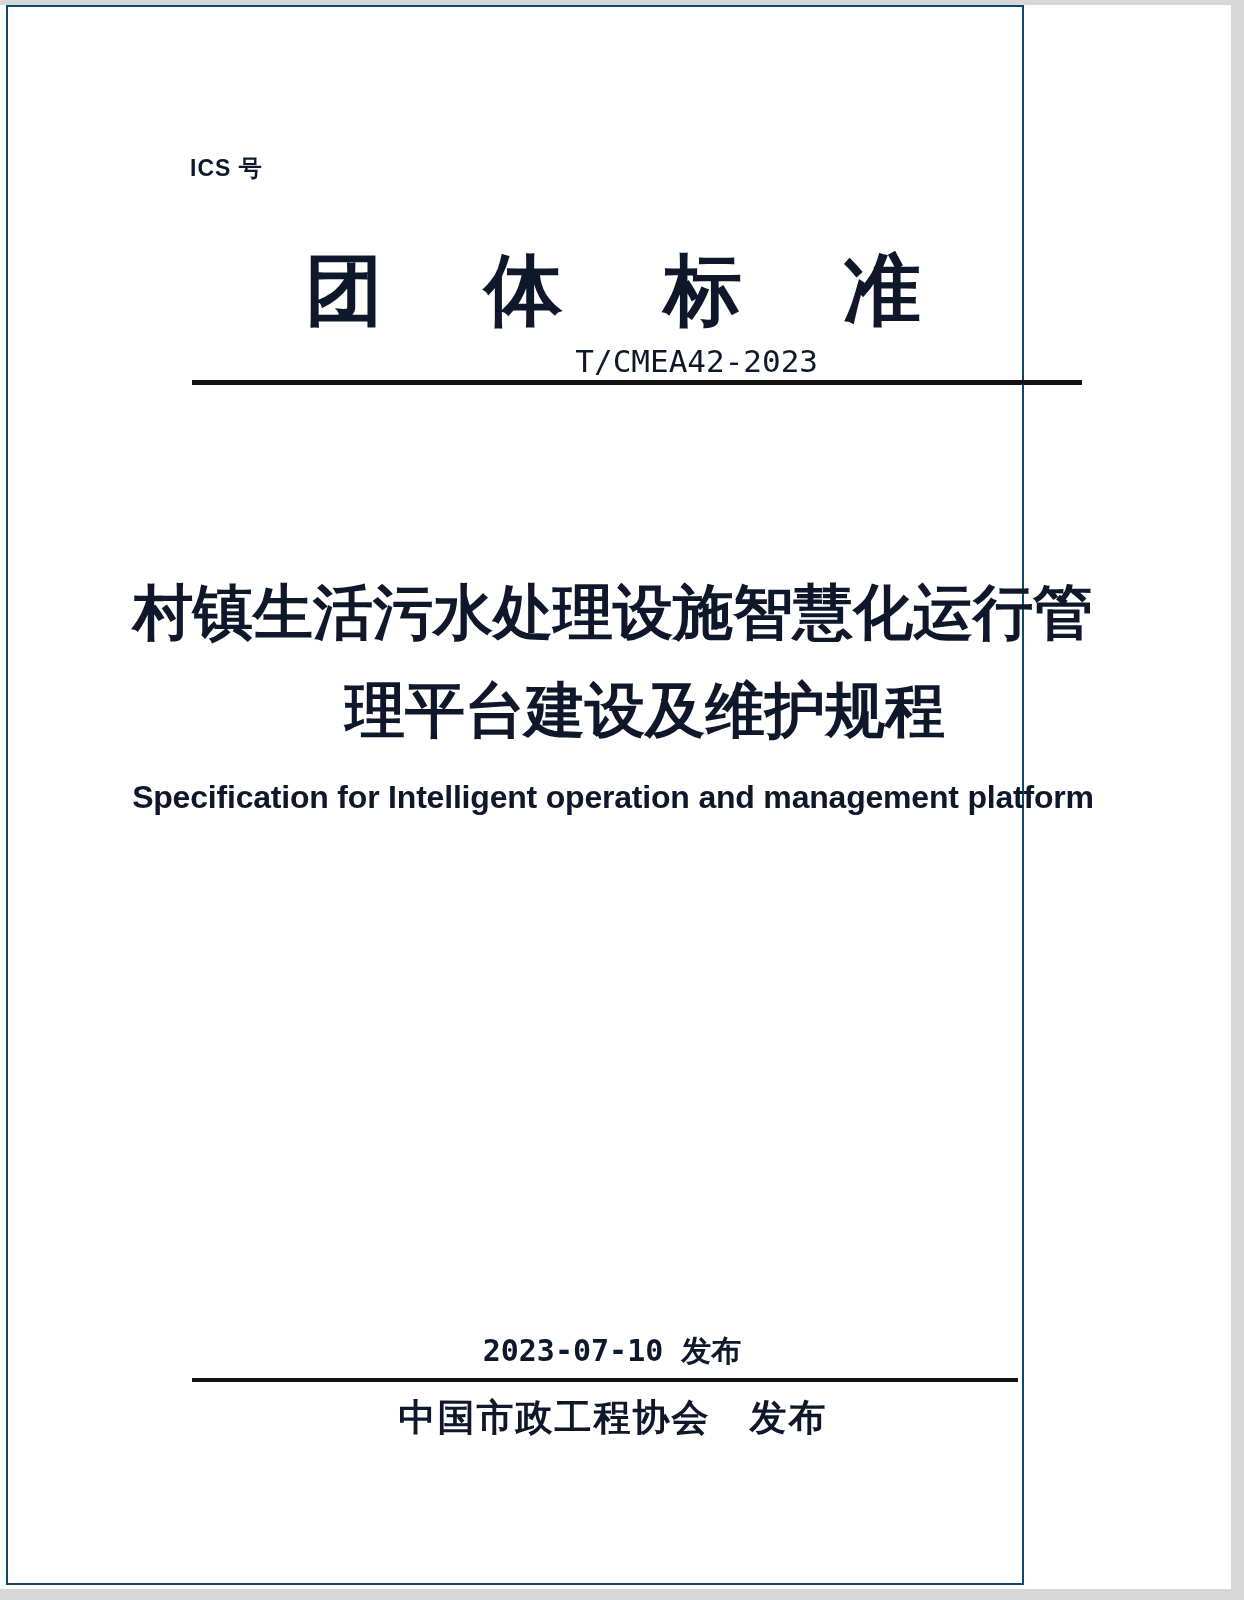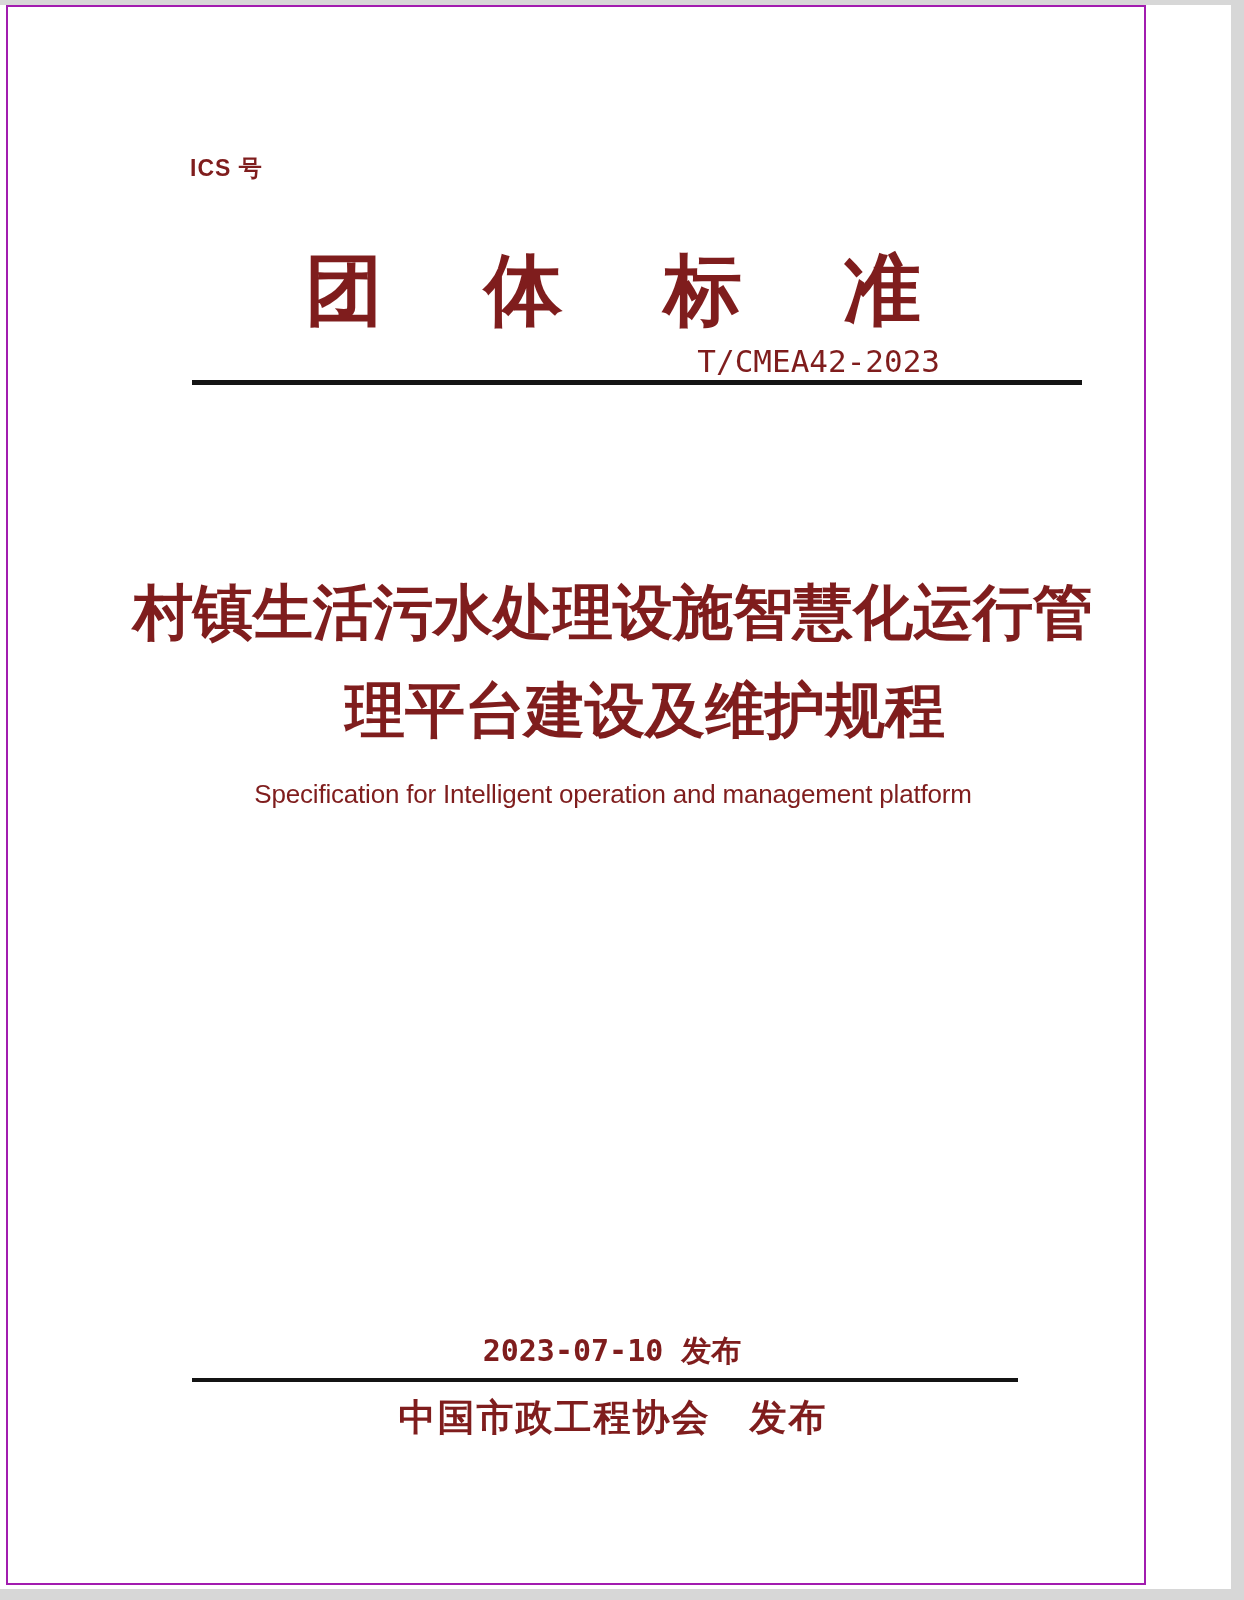--- a/index.html
+++ b/index.html
@@ -12,25 +12,25 @@
     overflow: hidden;
   }
   .outer-strip { position: absolute; background: #d7d7d7; z-index: 5; }
   #strip-top    { left: 0; top: 0; width: 1244px; height: 5px; }
   #strip-right  { left: 1231px; top: 0; width: 13px; height: 1600px; }
   #strip-bottom { left: 0; top: 1589px; width: 1244px; height: 11px; }
 
   .page {
     position: absolute;
     left: 6px; top: 5px;
-    width: 1140px; height: 1580px;
+    width: 1018px; height: 1580px;
     background: #ffffff;
-    border: 2px solid #a21caf;
+    border: 2px solid #0c4a6e;
     box-sizing: border-box;
-    color: #7f1d1d;
+    color: #0f172a;
   }
   .abs { position: absolute; }
 
   .ics {
     left: 182px; top: 146px;
     font-size: 23px; font-weight: bold;
     letter-spacing: 1px;
   }
 
   .doc-type {
@@ -55,21 +55,21 @@
   .centered { left: 0; width: 1210px; text-align: center; }
 
   .title-cn {
     font-size: 60px; font-weight: bold;
     line-height: 1; white-space: nowrap;
   }
   #title-cn-1 { top: 576px; }
   #title-cn-2 { top: 674px; letter-spacing: 0px; padding-left: 32px; }
 
   .title-en {
-    font-size: 26px; font-weight: normal;
+    font-size: 32px; font-weight: bold;
     letter-spacing: -0.2px; white-space: nowrap;
   }
   #title-en-1 { top: 772px; }
   #title-en-2 { top: 854px; }
   #title-en-3 { top: 935px; }
 
   .dates-row {
     left: 200px; top: 1324px; width: 808px;
     display: flex; justify-content: center;
     font-size: 30px; font-weight: bold;

